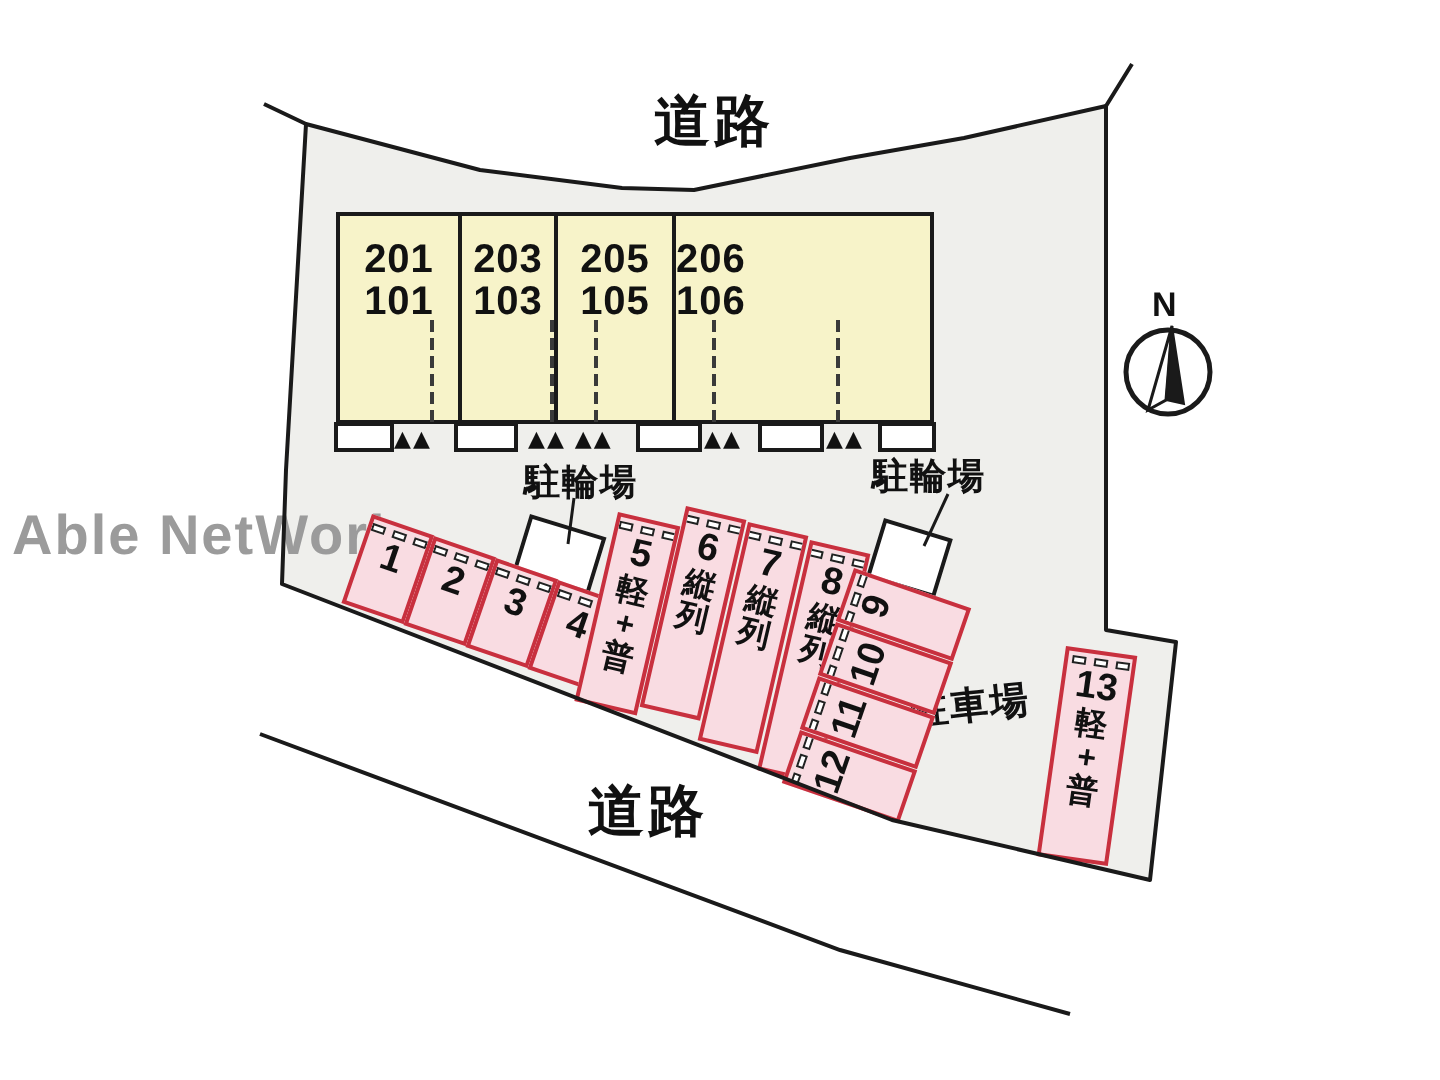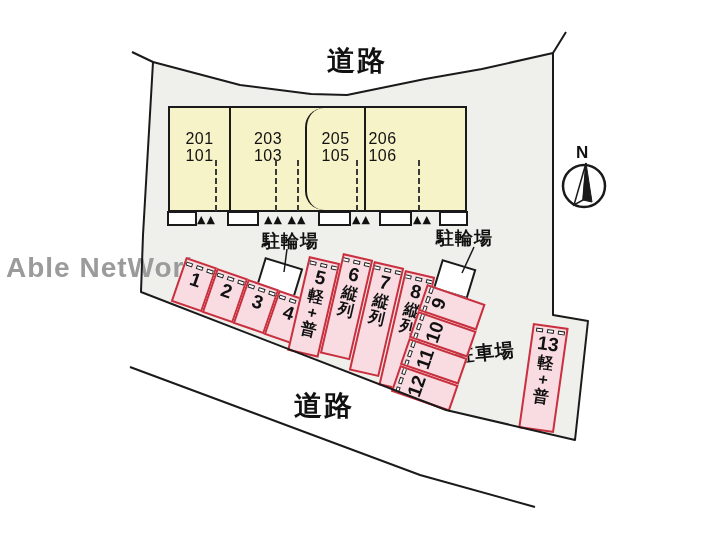--- a/index.html
+++ b/index.html
@@ -18,21 +18,21 @@
     white-space:nowrap;
   }
 
   #building {
     position:absolute; left:168px; top:106px; width:299px; height:106px; z-index:4;
     display:flex; box-sizing:border-box;
     background:var(--building-fill,#f7f3c9); border:2px solid var(--outline,#1a1a1a);
   }
   .unit { box-sizing:border-box; border-left:2px solid var(--outline,#1a1a1a); text-align:center; }
   .unit:first-child { border-left:none; }
-  .unit-label { margin-top:22px; font-size:16px; font-weight:normal; line-height:1.07; letter-spacing:0.5px; }
+  .unit-label { margin-top:12px; font-size:20px; font-weight:bold; line-height:1.07; letter-spacing:0.5px; }
 
   .door-dash {
     position:absolute; width:0; height:51px; top:160px; z-index:5;
     border-left:2px dashed #3a3a3a;
   }
   .porch {
     position:absolute; top:211px; height:15px; z-index:3; box-sizing:border-box;
     background:#fff; border:2px solid var(--outline,#1a1a1a);
   }
   .steps {
@@ -74,24 +74,24 @@
     <polygon id="site-poly" points="153,62 240,85 311,94 347,95 425,79 482,69 553,53 553,315 588,321 575,440 446,410 141,292 143,235" fill="#efefec" stroke="none"></polygon>
     <polyline points="130,367 420,475 535,507" fill="none" stroke="#1a1a1a" stroke-width="2"></polyline>
   </svg>
 
   <div class="watermark">Able NetWork</div>
 
   <div id="building">
       <div class="unit" style="width: 59px;">
         <div class="unit-label">201<br>101</div>
       </div>
-      <div class="unit" style="width: 76px;">
+      <div class="unit" style="width: 48px;">
         <div class="unit-label">203<br>103</div>
       </div>
-      <div class="unit" style="width: 59px; border-radius: 19px;">
+      <div class="unit" style="width: 59px;">
         <div class="unit-label">205<br>105</div>
       </div>
       <div class="unit" style="width: 35px;">
         <div class="unit-label">206<br>106</div>
       </div>
     </div>
 
   <div id="decor">
       <div class="door-dash" style="left: 215px;"></div>
       <div class="door-dash" style="left: 275px;"></div>

